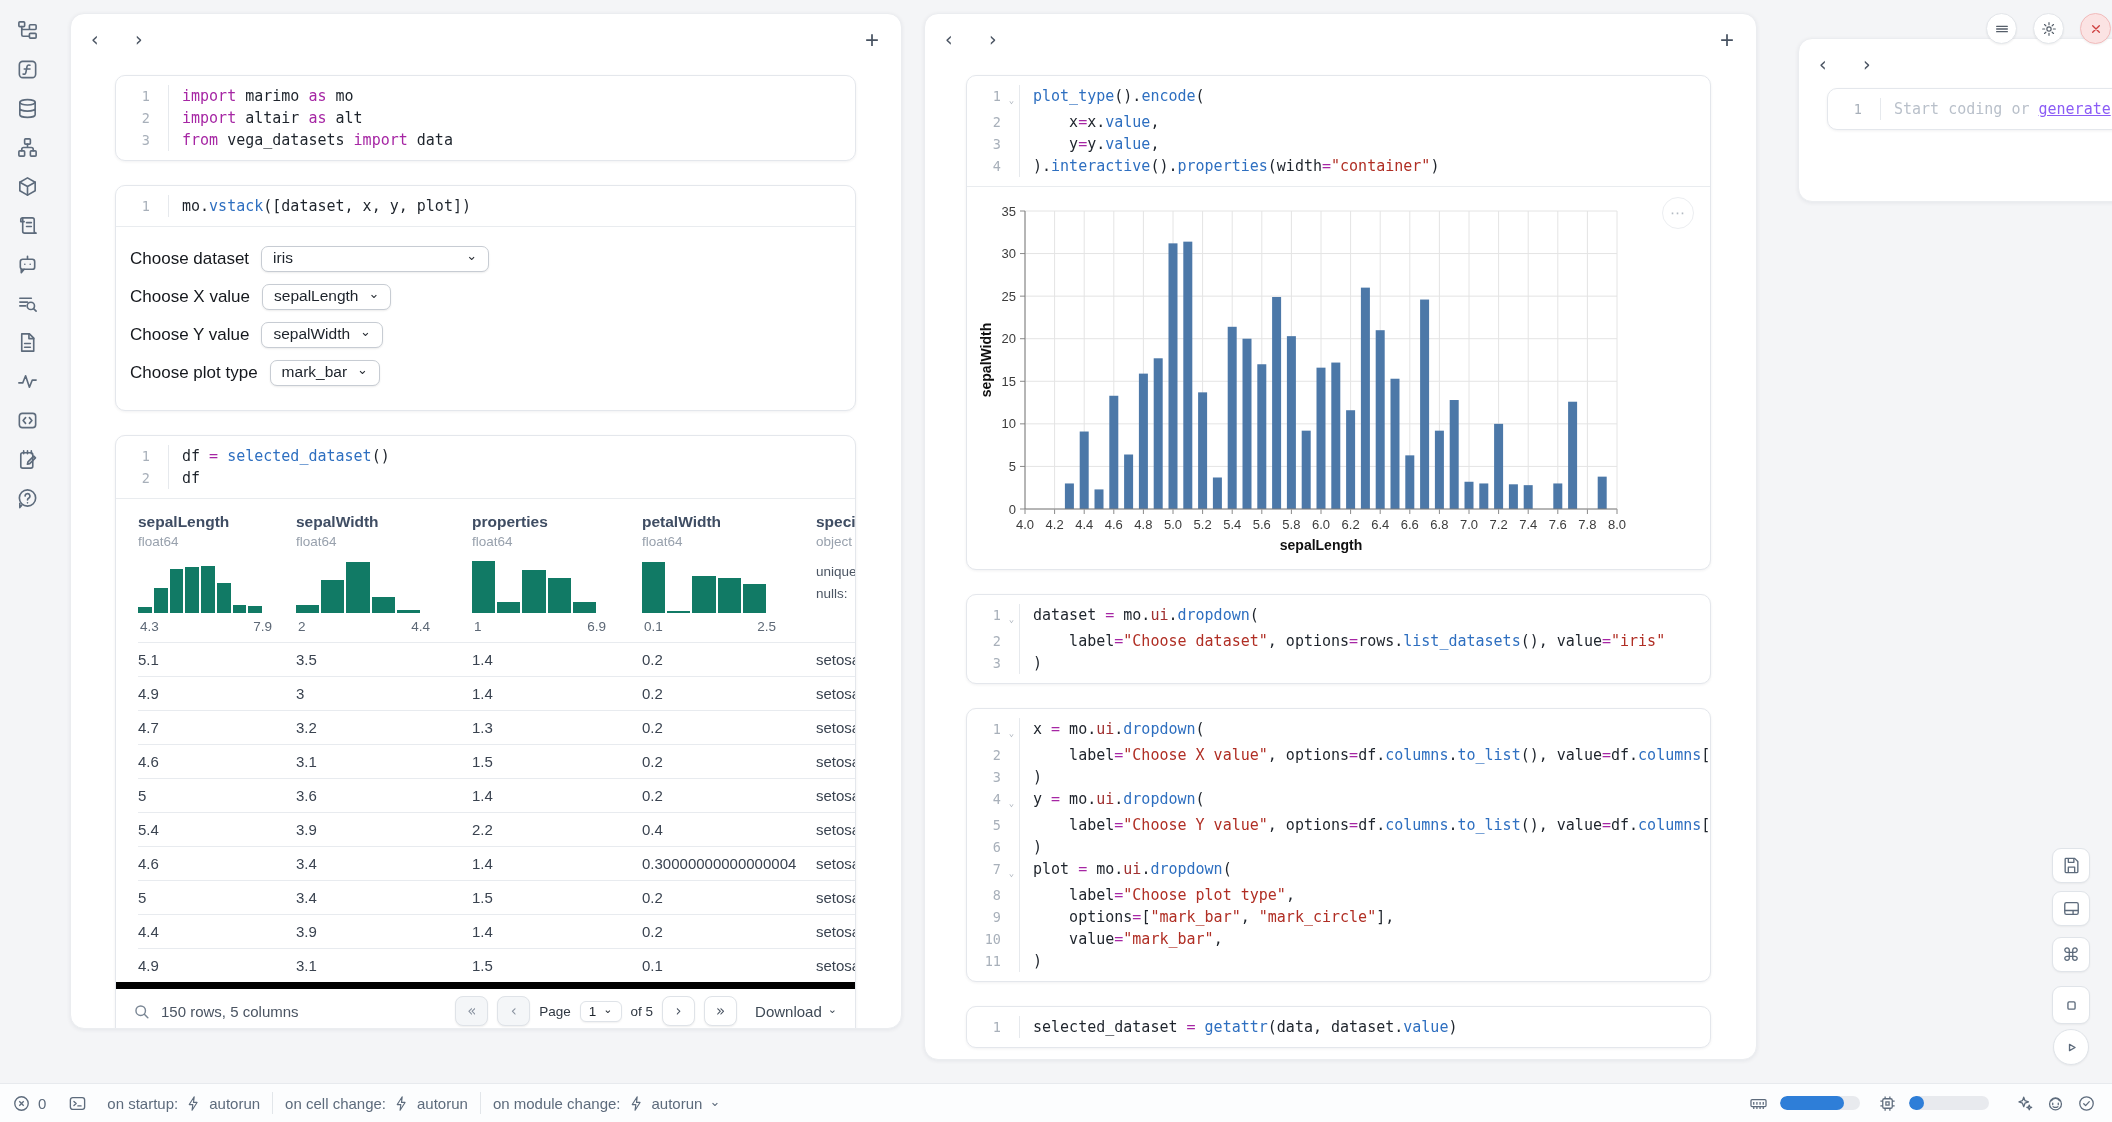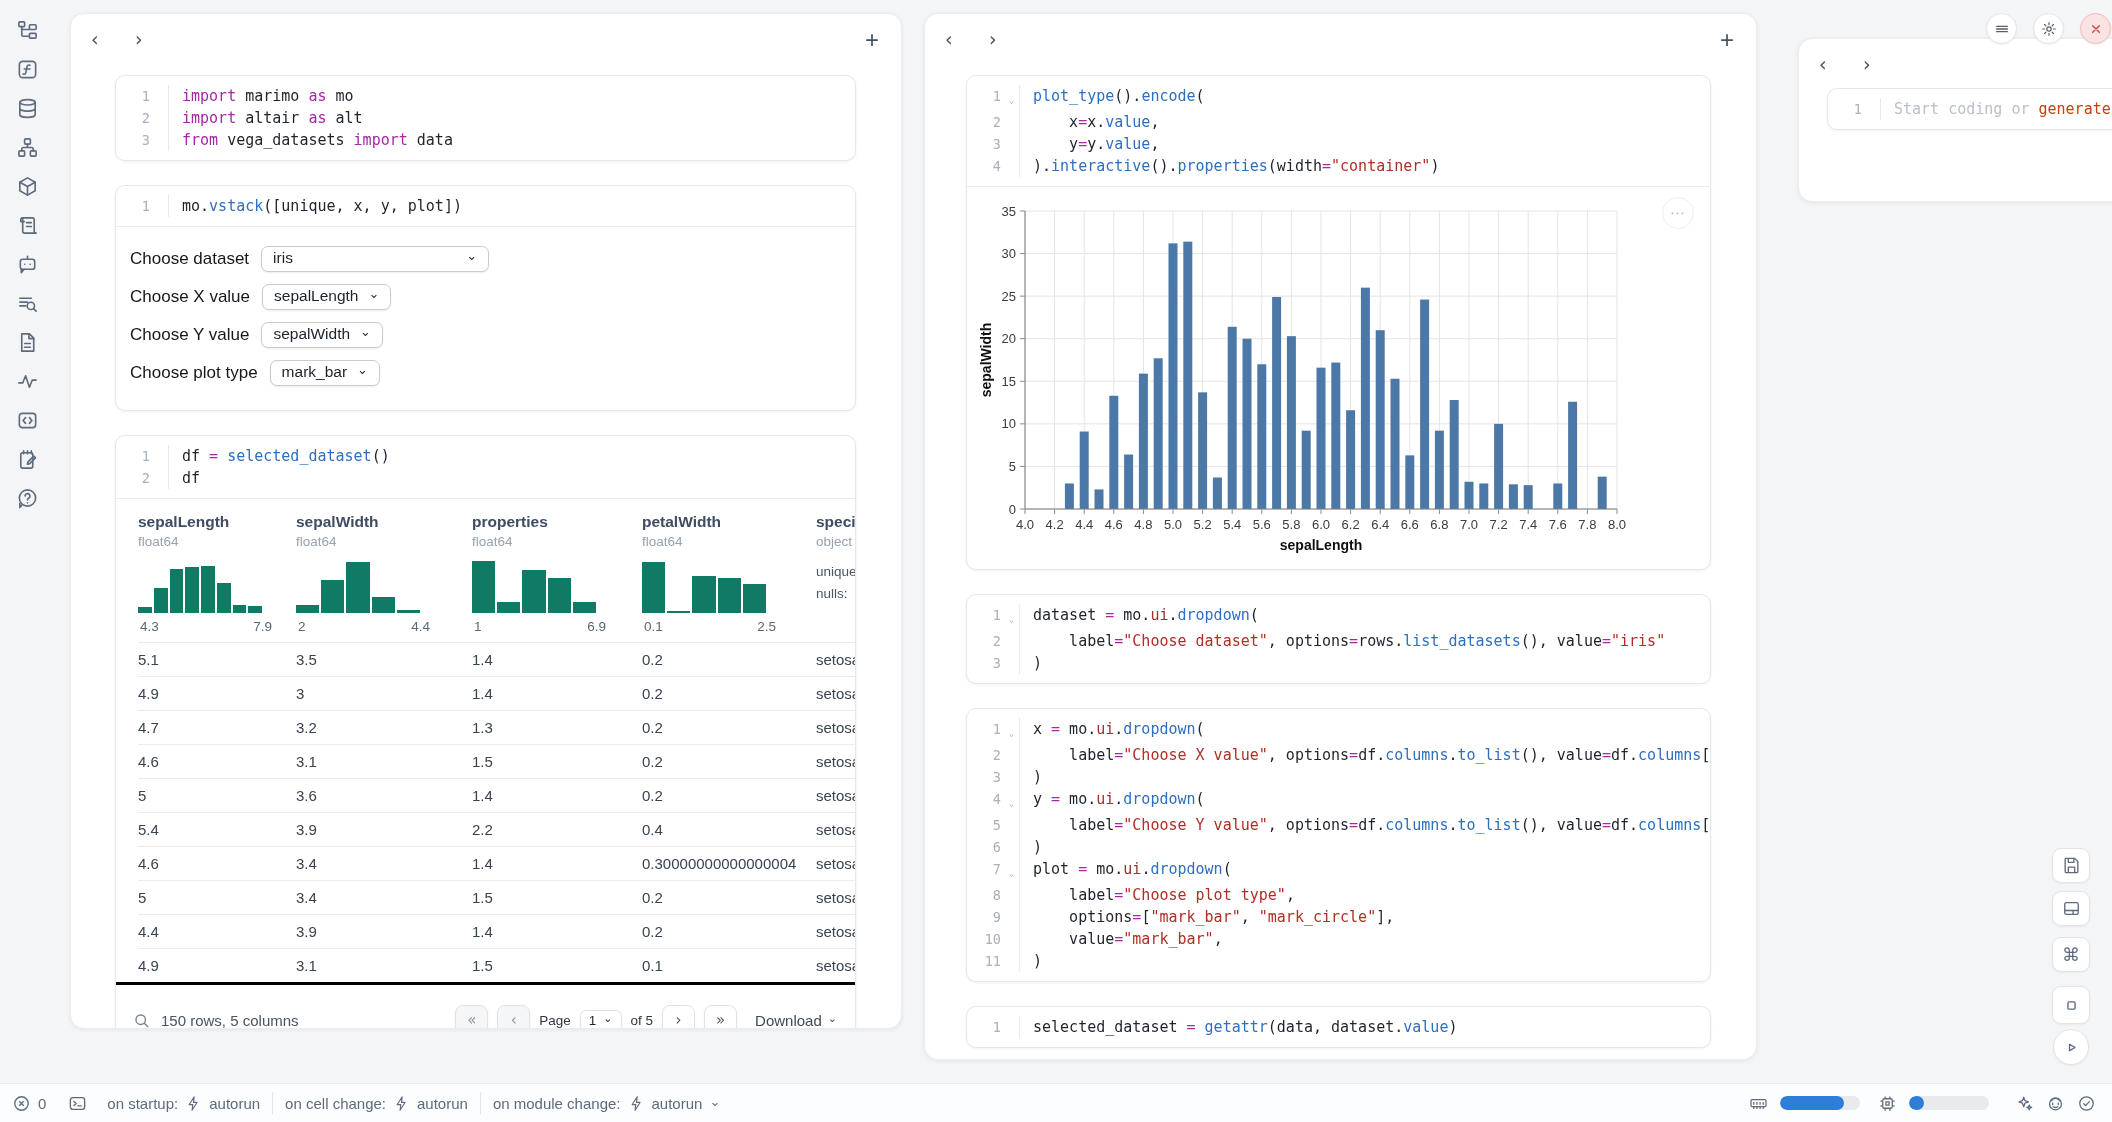--- a/index.html
+++ b/index.html
@@ -23,21 +23,21 @@
   .cell{margin:0 45px 24px 44px;border:1px solid #e4e7ec;border-radius:10px;background:#fff;
     box-shadow:0 1px 3px rgba(16,24,40,.06);overflow:hidden;}
   .panel.middle .cell{margin:0 45px 24px 41px;}
   .code-block{padding:9px 10px 9px 4px;font-family:"DejaVu Sans Mono",monospace;font-size:15px;line-height:22px;}
   .code-line{display:flex;}
   .gutter{min-width:30px;text-align:right;color:#a8b0ba;font-size:13.5px;padding-right:3px;flex:none;}
   .fold{width:15px;font-size:9px;color:#a8b0ba;text-align:center;flex:none;padding-top:4px;}
   .code-text{border-left:1px solid #e6e9ed;padding-left:13px;white-space:pre;flex:1;}
   .tk-kw{color:#a626a4;} .tk-op{color:#a626a4;} .tk-fn{color:#2e6fc0;}
   .tk-str{color:#b02e24;} .tk-prop{color:#a03030;} .tk-num{color:#1a7f37;} .tk-pl{color:#1e242c;}
-  .tk-ph{color:#b9c0ca;} .tk-phu{color:#c2410c;}
+  .tk-ph{color:#b9c0ca;} .tk-phu{color:#8b5cf6;text-decoration:underline;}
   .cell-output{border-top:1px solid #e9ecef;}
   
   .controls{padding:17px 18px 23px 14px;display:flex;flex-direction:column;gap:9px;}
   .ctl-row{display:flex;align-items:center;gap:12px;font-size:17px;color:#15181d;height:29px;}
   .select{display:inline-flex;align-items:center;gap:10px;border:1px solid #c7ccd3;border-radius:7px;
     padding:2px 11px 4px;font-size:15.5px;color:#1d232b;background:#fff;box-shadow:0 1px 2px rgba(0,0,0,.08);cursor:pointer;}
   .select.wide{width:204px;justify-content:space-between;}
   .select .chev{font-size:13px;color:#2a2f36;line-height:.6;transform:translateY(-2px);font-family:"DejaVu Sans",sans-serif;}
   
   .df{overflow:hidden;padding-left:22px;}
@@ -46,21 +46,21 @@
   .c0{width:158px;} .c1{width:176px;} .c2{width:170px;} .c3{width:174px;} .c4{width:200px;}
   .th .nm{font-weight:bold;color:#3f4d63;font-size:15.5px;white-space:nowrap;}
   .th .tp{color:#98a1ad;font-size:13.5px;margin-top:3px;white-space:nowrap;}
   .hist{height:54px;display:flex;align-items:flex-end;gap:2px;margin-top:10px;width:124px;}
   .hist .hb{flex:1;background:#117a65;}
   .rng{display:flex;justify-content:space-between;width:132px;color:#5d6876;font-size:13.5px;margin-top:6px;padding:0 2px;}
   .meta{margin-top:12px;font-size:13.5px;color:#4b5563;line-height:22px;white-space:nowrap;}
   .tbody{margin-top:8px;margin-left:-22px;padding-left:22px;}
   .trow{display:flex;border-top:1px solid #e8ebef;height:33px;align-items:center;font-size:15px;color:#3a4350;}
   .trow div{flex:none;white-space:nowrap;}
-  .tfoot{display:flex;align-items:center;padding:20px 18px 14px 16px;gap:10px;border-top:3px solid #000000;margin-left:-22px;}
+  .tfoot{display:flex;align-items:center;padding:7px 18px 14px 16px;gap:10px;border-top:7px solid #000000;margin-left:-22px;}
   .tfoot .summary{font-size:15px;color:#4a5462;}
   .pager{margin-left:auto;display:flex;align-items:center;gap:9px;}
   .pg-btn{width:31px;height:28px;border:1px solid #dfe3e8;border-radius:8px;background:#fff;display:flex;
     align-items:center;justify-content:center;font-size:15px;color:#4b5563;box-shadow:0 1px 2px rgba(0,0,0,.07);
     cursor:pointer;font-family:"DejaVu Sans",sans-serif;}
   .pg-btn.muted{background:#f4f6f8;color:#8a93a0;}
   .pg-lab{font-size:13.5px;color:#2f3741;}
   .pg-select{display:inline-flex;align-items:center;gap:7px;border:1px solid #dfe3e8;border-radius:6px;
     padding:2px 8px;font-size:13.5px;background:#fff;box-shadow:0 1px 2px rgba(0,0,0,.06);cursor:pointer;}
   .download{display:flex;align-items:center;gap:6px;font-size:15px;color:#3f4a56;margin-left:8px;cursor:pointer;}
@@ -213,21 +213,21 @@
             <div class="code-text"><span class="tk-kw">from</span><span class="tk-pl"> vega_datasets </span><span class="tk-kw">import</span><span class="tk-pl"> data</span></div>
           </div>
         </div>
     </div>
 
     <div class="cell">
       <div class="code-block">
           <div class="code-line">
             <div class="gutter">1</div>
             <div class="fold"></div>
-            <div class="code-text"><span class="tk-pl">mo.</span><span class="tk-fn">vstack</span><span class="tk-pl">([unique, x, y, plot])</span></div>
+            <div class="code-text"><span class="tk-pl">mo.</span><span class="tk-fn">vstack</span><span class="tk-pl">([dataset, x, y, plot])</span></div>
           </div>
         </div>
       <div class="cell-output controls" id="controls">
           <div class="ctl-row">
             <span>Choose dataset</span>
             <div class="select wide">
               <span>iris</span>
               <span class="chev">⌄</span>
             </div>
           </div>

